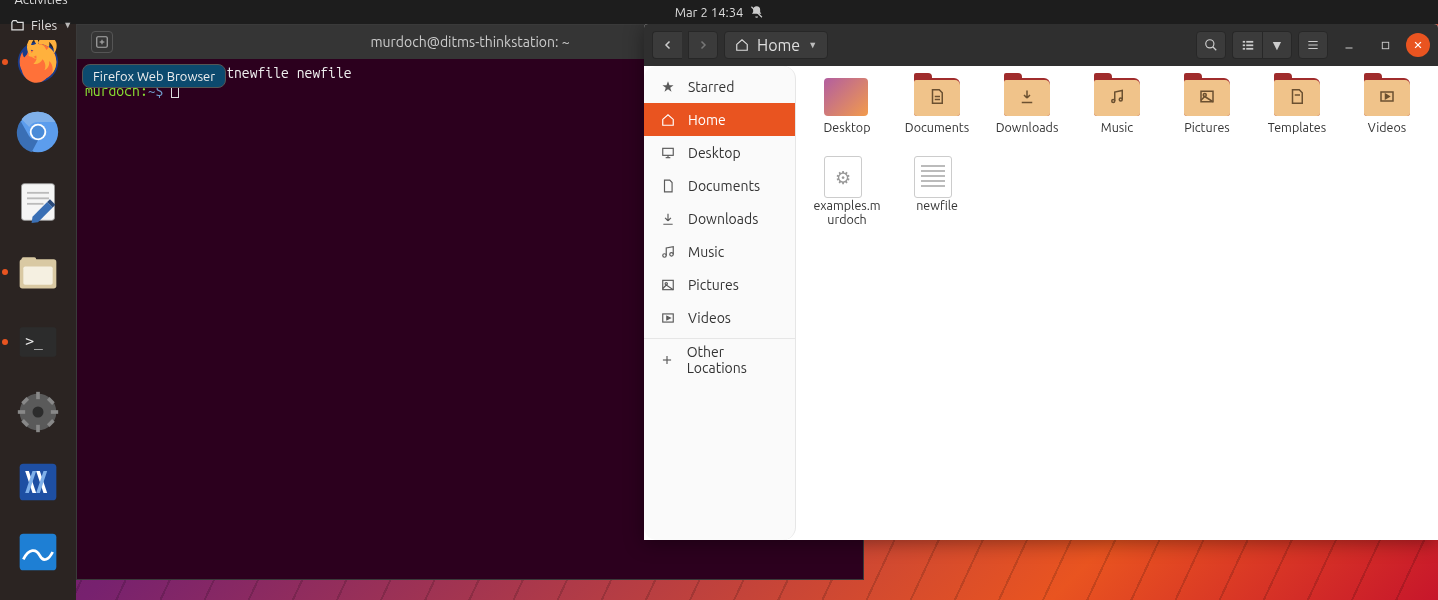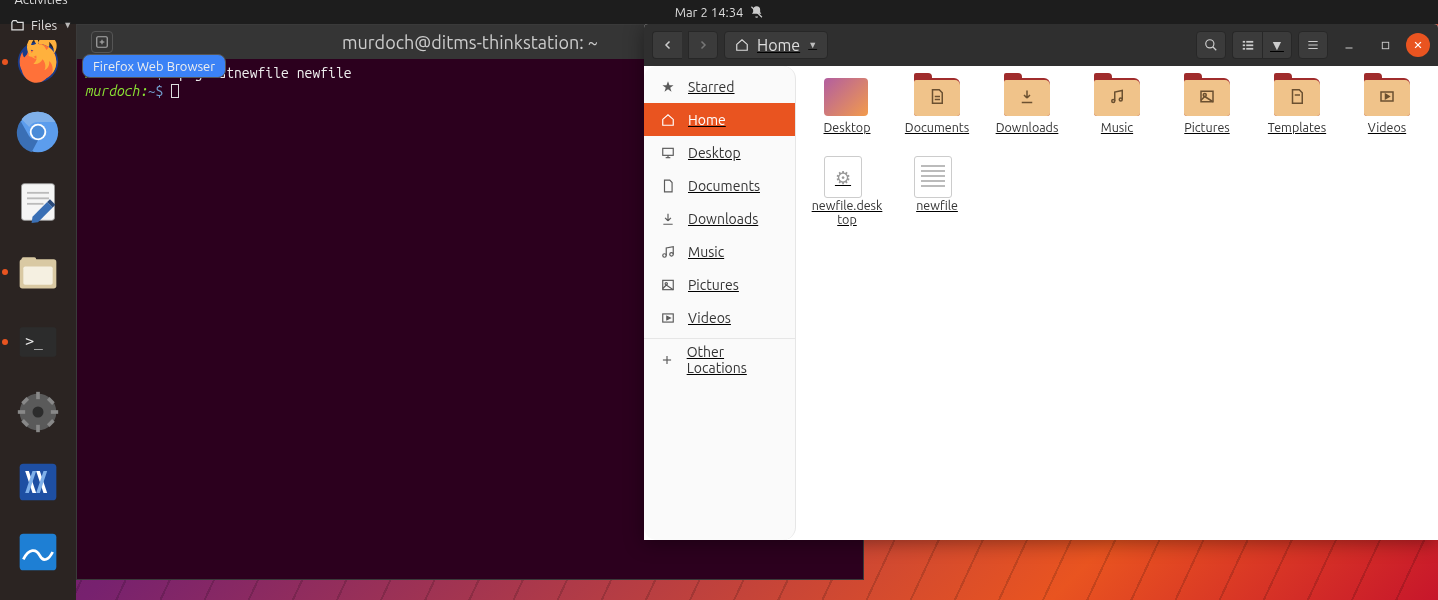--- a/index.html
+++ b/index.html
@@ -24,21 +24,21 @@
   
   .dock {
     position:absolute; top:24px; left:0; bottom:0; width:76px;
     background:#2b2422; display:flex; flex-direction:column; align-items:center;
     padding-top:12px; gap:18px; z-index:40;
   }
   .dock-item { width:52px; height:52px; border-radius:8px; display:flex; align-items:center; justify-content:center; position:relative;}
   .dock-item.active::before { content:""; position:absolute; left:-10px; top:50%; transform:translateY(-50%); width:6px; height:6px; background:#e95420; border-radius:50%; }
   .dock-item.running::before { content:""; position:absolute; left:-10px; top:50%; transform:translateY(-50%); width:6px; height:6px; background:#e95420; border-radius:50%; }
   .tooltip {
-    position:absolute; left:82px; top:54px; background:#3b82f6; color:#eee;
+    position:absolute; left:82px; top:64px; background:#0c4a6e; color:#eee;
     border:1px solid #555; border-radius:8px; padding:4px 10px; font-size:13px;
     z-index:60; white-space:nowrap;
   }
   
   .desktop-bg {
     position:absolute; top:24px; left:76px; right:0; bottom:0;
     background: linear-gradient(135deg,#5e2750 0%, #77216f 30%, #e95420 80%, #c7162b 100%);
     z-index:1;
   }
   .desktop-bg::after{
@@ -47,33 +47,33 @@
   }
   
   .terminal {
     position:absolute; top:24px; left:76px; width:788px; height:556px;
     background:#2c001e; z-index:10;
     font-family: "Ubuntu Mono", Menlo, monospace;
     color:#eee; border:1px solid #3a3a3a;
   }
   .terminal .titlebar {
     height:34px; background:#353535; display:flex; align-items:center; justify-content:center;
-    color:#ccc; font-size:18px; position:relative; font-family:"Ubuntu",sans-serif;
+    color:#ccc; font-size:14px; position:relative; font-family:"Ubuntu",sans-serif;
   }
   .terminal .tab-add { position:absolute; left:14px; top:6px; width:22px; height:22px; border:1px solid #555; border-radius:4px; color:#aaa; display:flex; align-items:center; justify-content:center; font-size:14px;}
   .terminal .body { padding:6px 8px; font-size:14px; line-height:1.25;}
-  .prompt-user{color:#8ae234;font-style:italic;}
+  .prompt-user{color:#8ae234;}
   .prompt-path{color:#729fcf;}
   .cursor{ display:inline-block; width:8px; height:14px; border:1px solid #ddd; vertical-align:-2px;}
   
   .files {
     position:absolute; top:24px; left:644px; width:794px; height:516px;
     background:#fff; z-index:30; border-radius:4px 4px 0 0; overflow:hidden;
     box-shadow: 0 2px 20px rgba(0,0,0,.4);
-    display:flex; flex-direction:column;text-decoration:underline;
+    display:flex; flex-direction:column;
   }
   .files .headerbar {
     height:42px; background:#2f2f2f; display:flex; align-items:center; padding:0 8px; gap:6px;
     color:#ddd;
   }
   .hbtn { height:28px; min-width:30px; background:#3b3b3b; border:1px solid #272727; border-radius:4px; color:#ccc; display:flex; align-items:center; justify-content:center; font-size:14px;}
   .hbtn.joined-left{border-radius:4px 0 0 4px; border-right:none;}
   .hbtn.joined-right{border-radius:0 4px 4px 0;}
   .pathbar{ display:flex; align-items:center; gap:8px; padding:0 10px; height:28px; background:#3b3b3b; border:1px solid #272727; border-radius:4px;}
   .pathbar .chev{font-size:9px; opacity:.8;}
@@ -462,21 +462,21 @@
                   <path d="M10 9l5 3-5 3z" fill="#6b5030"></path>
                 </svg></div>
             </div>
           </div>
           <div class="flabel">Videos</div>
         </div>
         <div class="fitem">
           <div class="thumb">
             <div class="gearfile">⚙</div>
           </div>
-          <div class="flabel">newfile.desktop</div>
+          <div class="flabel">examples.murdoch</div>
         </div>
         <div class="fitem">
           <div class="thumb">
             <div class="filedoc"></div>
           </div>
           <div class="flabel">newfile</div>
         </div>
       </div>
   </div>
 </div>

